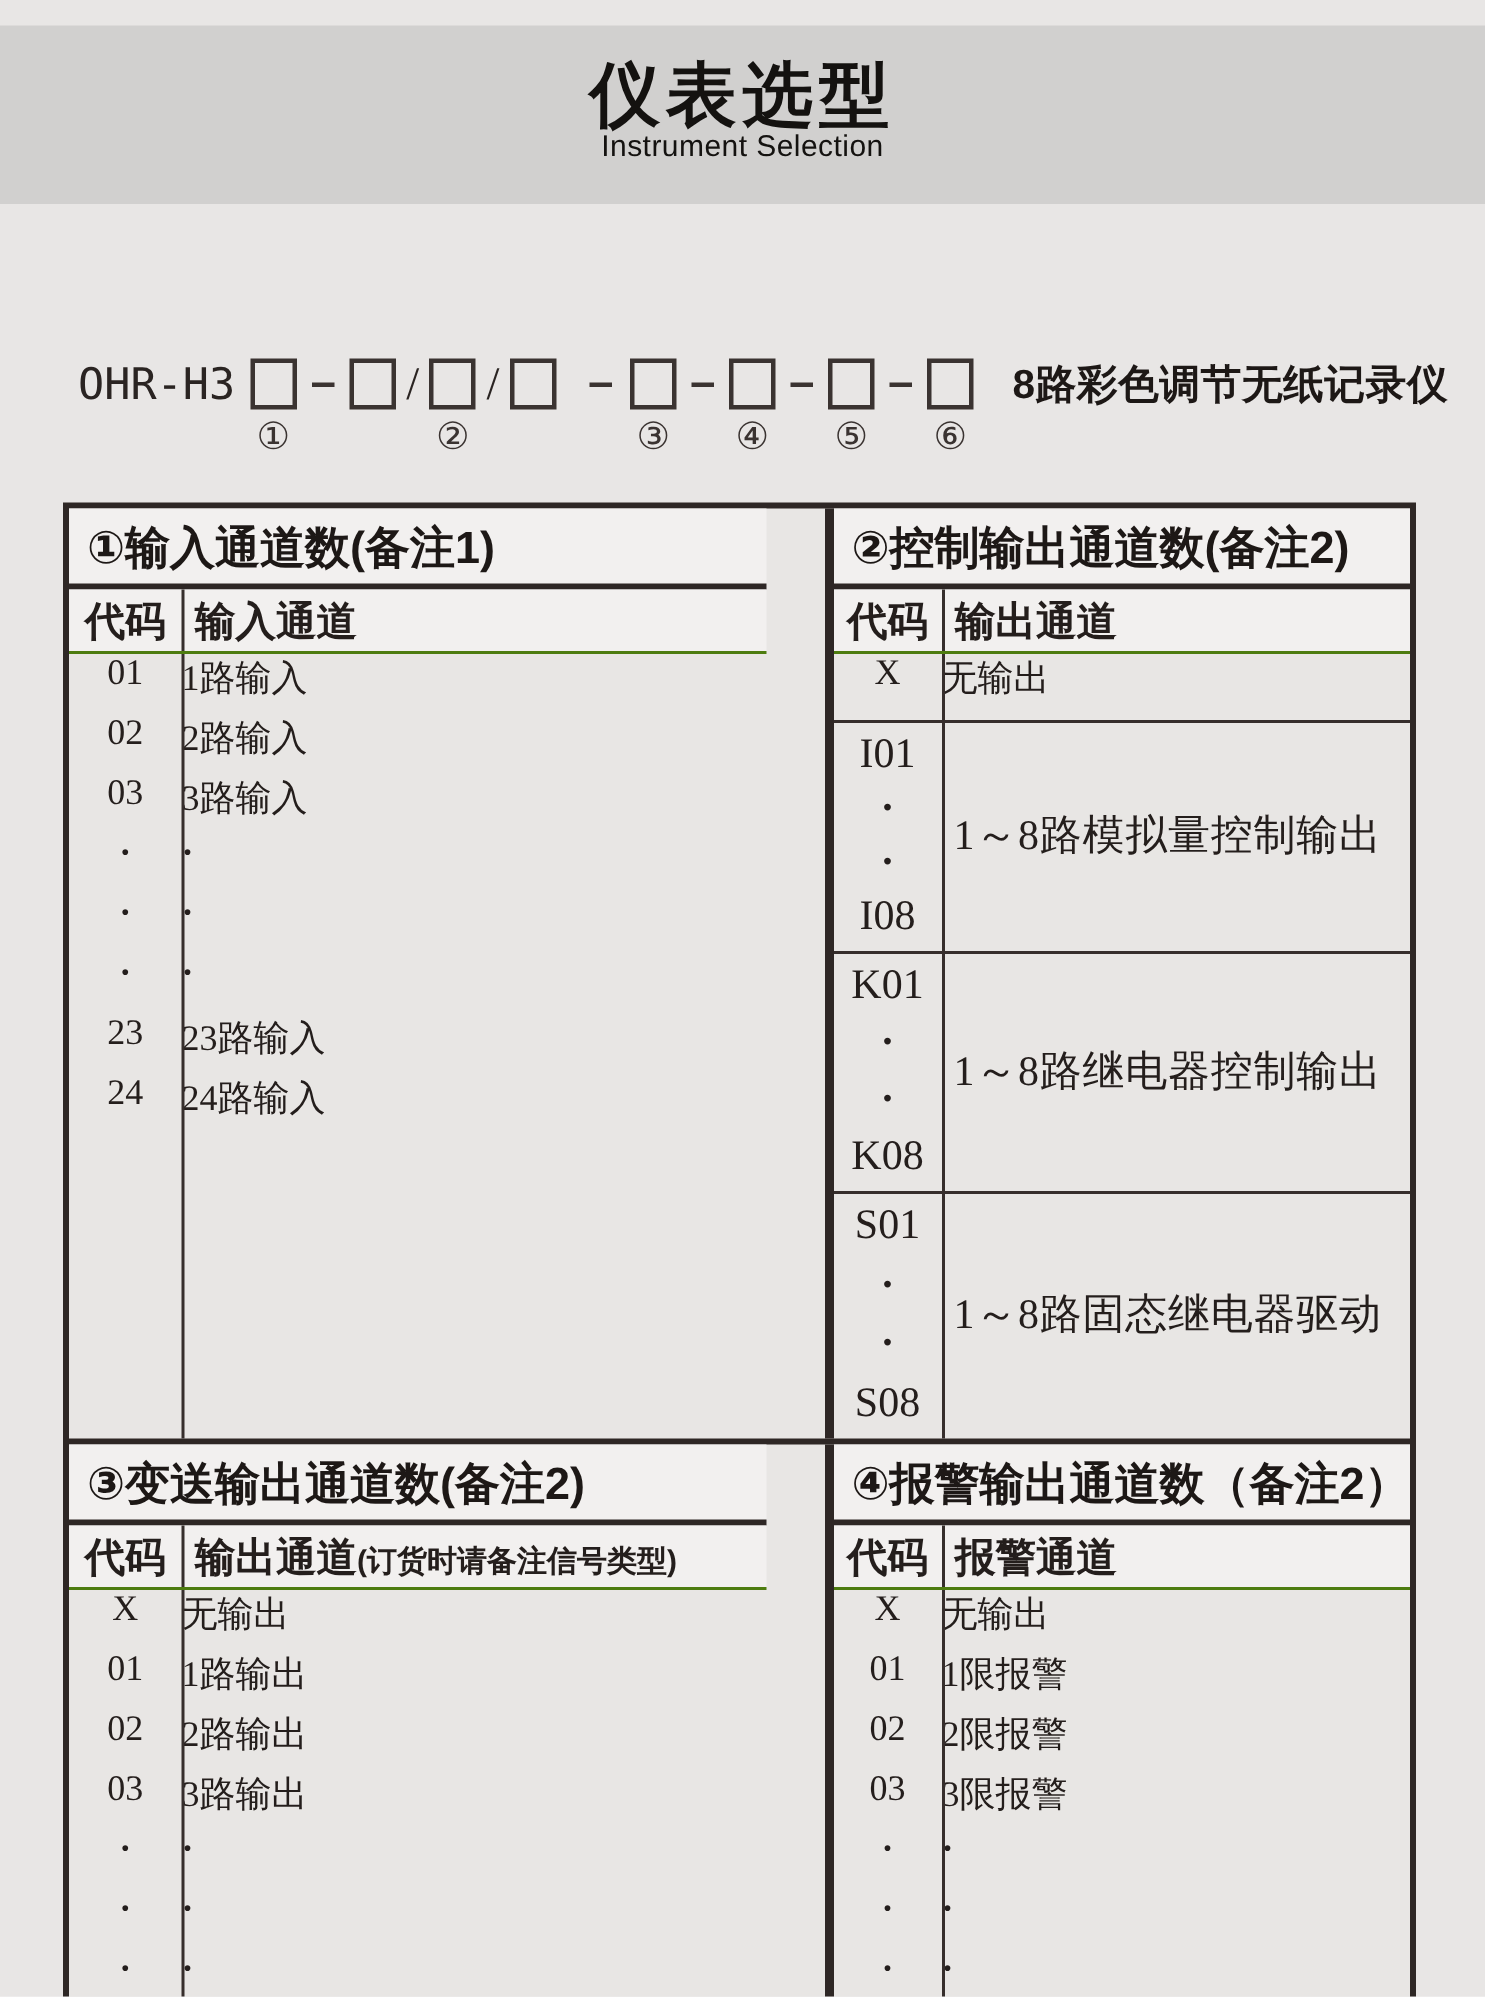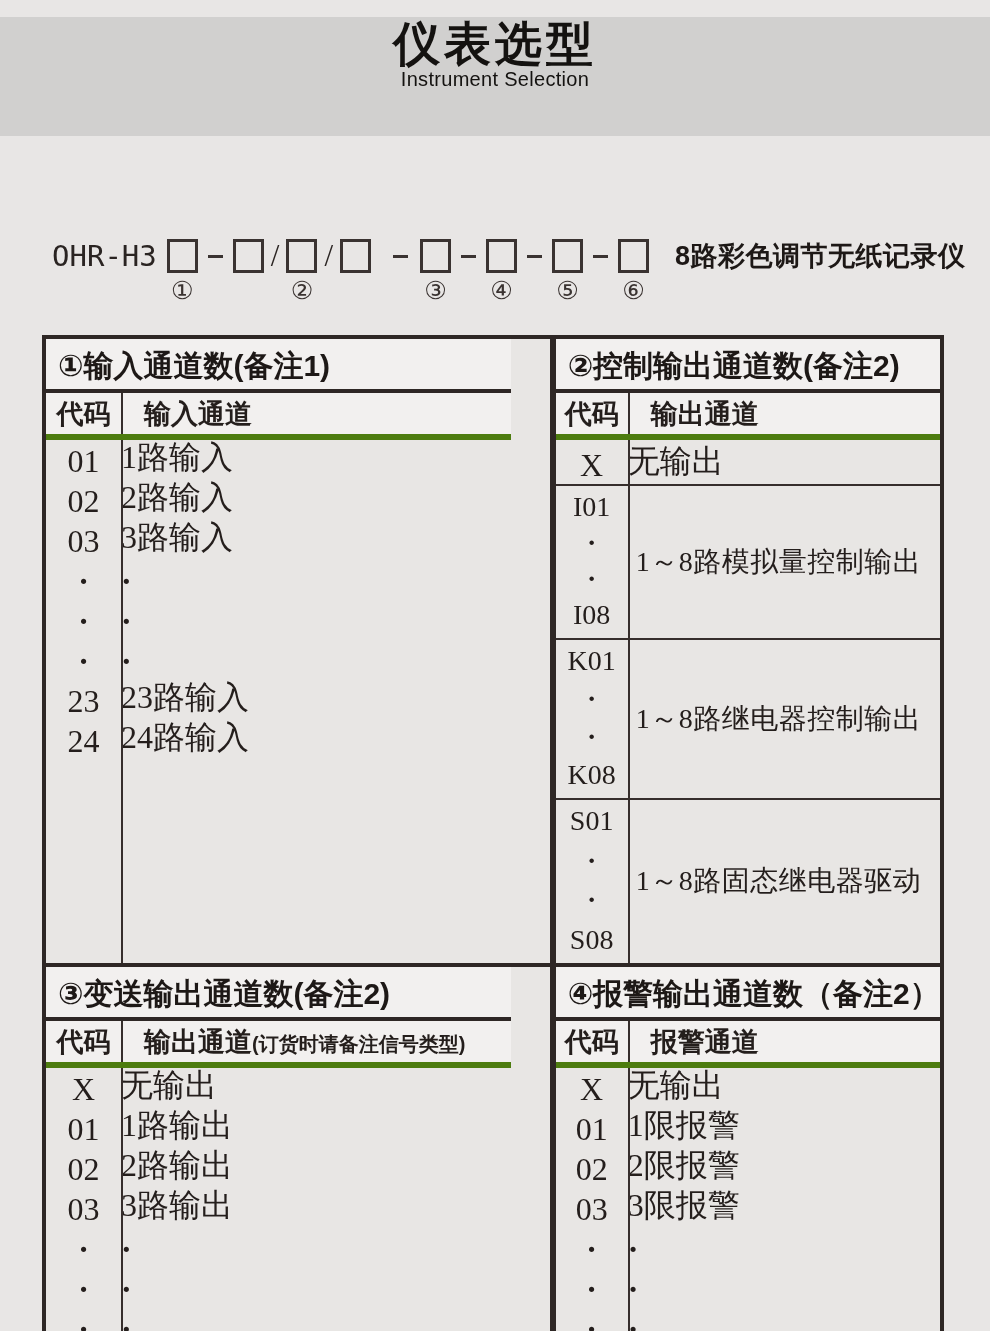--- a/index.html
+++ b/index.html
@@ -8,21 +8,21 @@
     background:#e8e6e5; overflow:hidden; color:#241e1c;
     font-family:"Liberation Serif","DejaVu Serif",serif;
   }
 
   
   .title-band {
     position:absolute; left:0; top:17px; width:100%; height:119px;
     background:#d1d0cf; text-align:center;
   }
   .page-title {
-    padding-top:0;
+    padding-top:19px;
     font-family:"Liberation Sans","DejaVu Sans",sans-serif;
     font-weight:bold; font-size:47px; letter-spacing:4px;
     line-height:1.15; color:#141210;
   }
   .page-subtitle {
     font-family:"Liberation Sans","DejaVu Sans",sans-serif;
     font-size:20px; color:#141210; margin-top:-3px; letter-spacing:0.3px;
   }
 
   
@@ -62,43 +62,43 @@
 
   .sec-header {
     height:50px; line-height:53px; background:#f2f0ef;
     border-bottom:4px solid #2e2725;
     font-family:"Liberation Sans","DejaVu Sans",sans-serif;
     font-weight:bold; font-size:30px; padding-left:12px;
     white-space:nowrap; color:#1d1816;
   }
   .col-header {
     position:relative; height:41px; background:#f2f0ef;
-    border-bottom:6px solid #4d7c0f;
+    border-bottom:2px solid #4d7c0f;
     display:flex; align-items:center; font-weight:bold; font-size:27px;
   }
   .col-header::before, .tbody::before {
     content:""; position:absolute; top:0; bottom:0; width:2px; background:#362e2c;
   }
   .hleft  .col-header::before, .hleft  .tbody::before { left:75px; }
   .hright .col-header::before, .hright .tbody::before { left:72px; }
 
   .code-col { text-align:center; flex:0 0 auto; }
   .hleft  .code-col { width:75px; }
   .hright .code-col { width:72px; }
-  .desc-col { padding-left:23px; white-space:nowrap; }
+  .desc-col { padding-left:9px; white-space:nowrap; }
   .desc-note {
     font-family:"Liberation Sans","DejaVu Sans",sans-serif;
     font-size:20px; font-weight:bold;
   }
 
   .tbody { position:relative; }
   .tbody.b1 { height:523px; }
   .tbody.b2 { height:280px; }
 
-  .trow { display:flex; align-items:flex-end; height:40px; font-size:32px; }
+  .trow { display:flex; align-items:flex-start; height:40px; font-size:24px; }
   .code-cell { text-align:center; flex:0 0 auto; }
   .hleft  .code-cell { width:75px; }
   .hright .code-cell { width:72px; }
   .desc-cell { white-space:nowrap; }
   .dot { font-weight:bold; }
 
   .xrow { height:44px; border-bottom:2px solid #362e2c; }
 
   .oblock { display:flex; border-bottom:2px solid #362e2c; }
   .ob1 { height:152px; }

